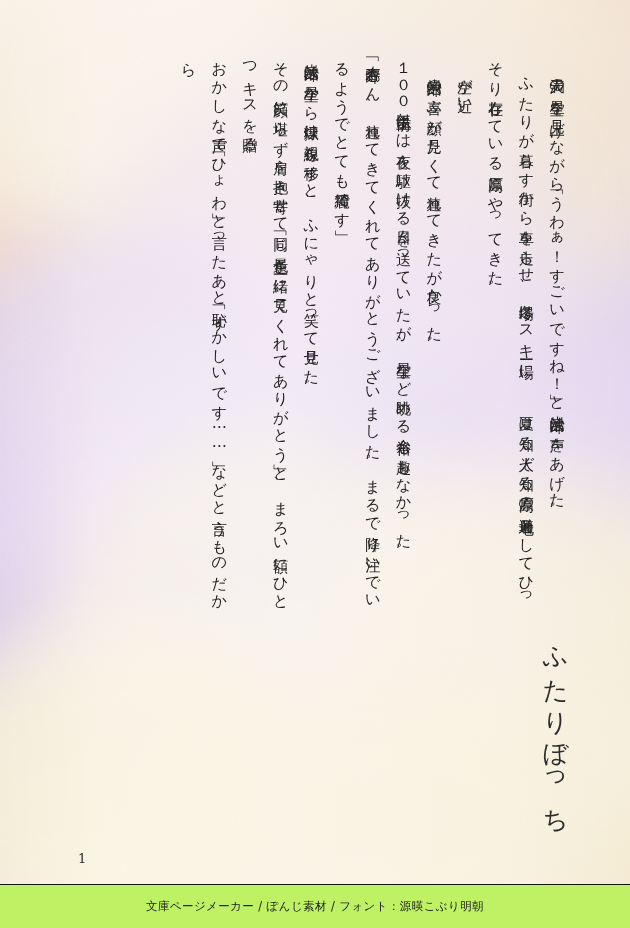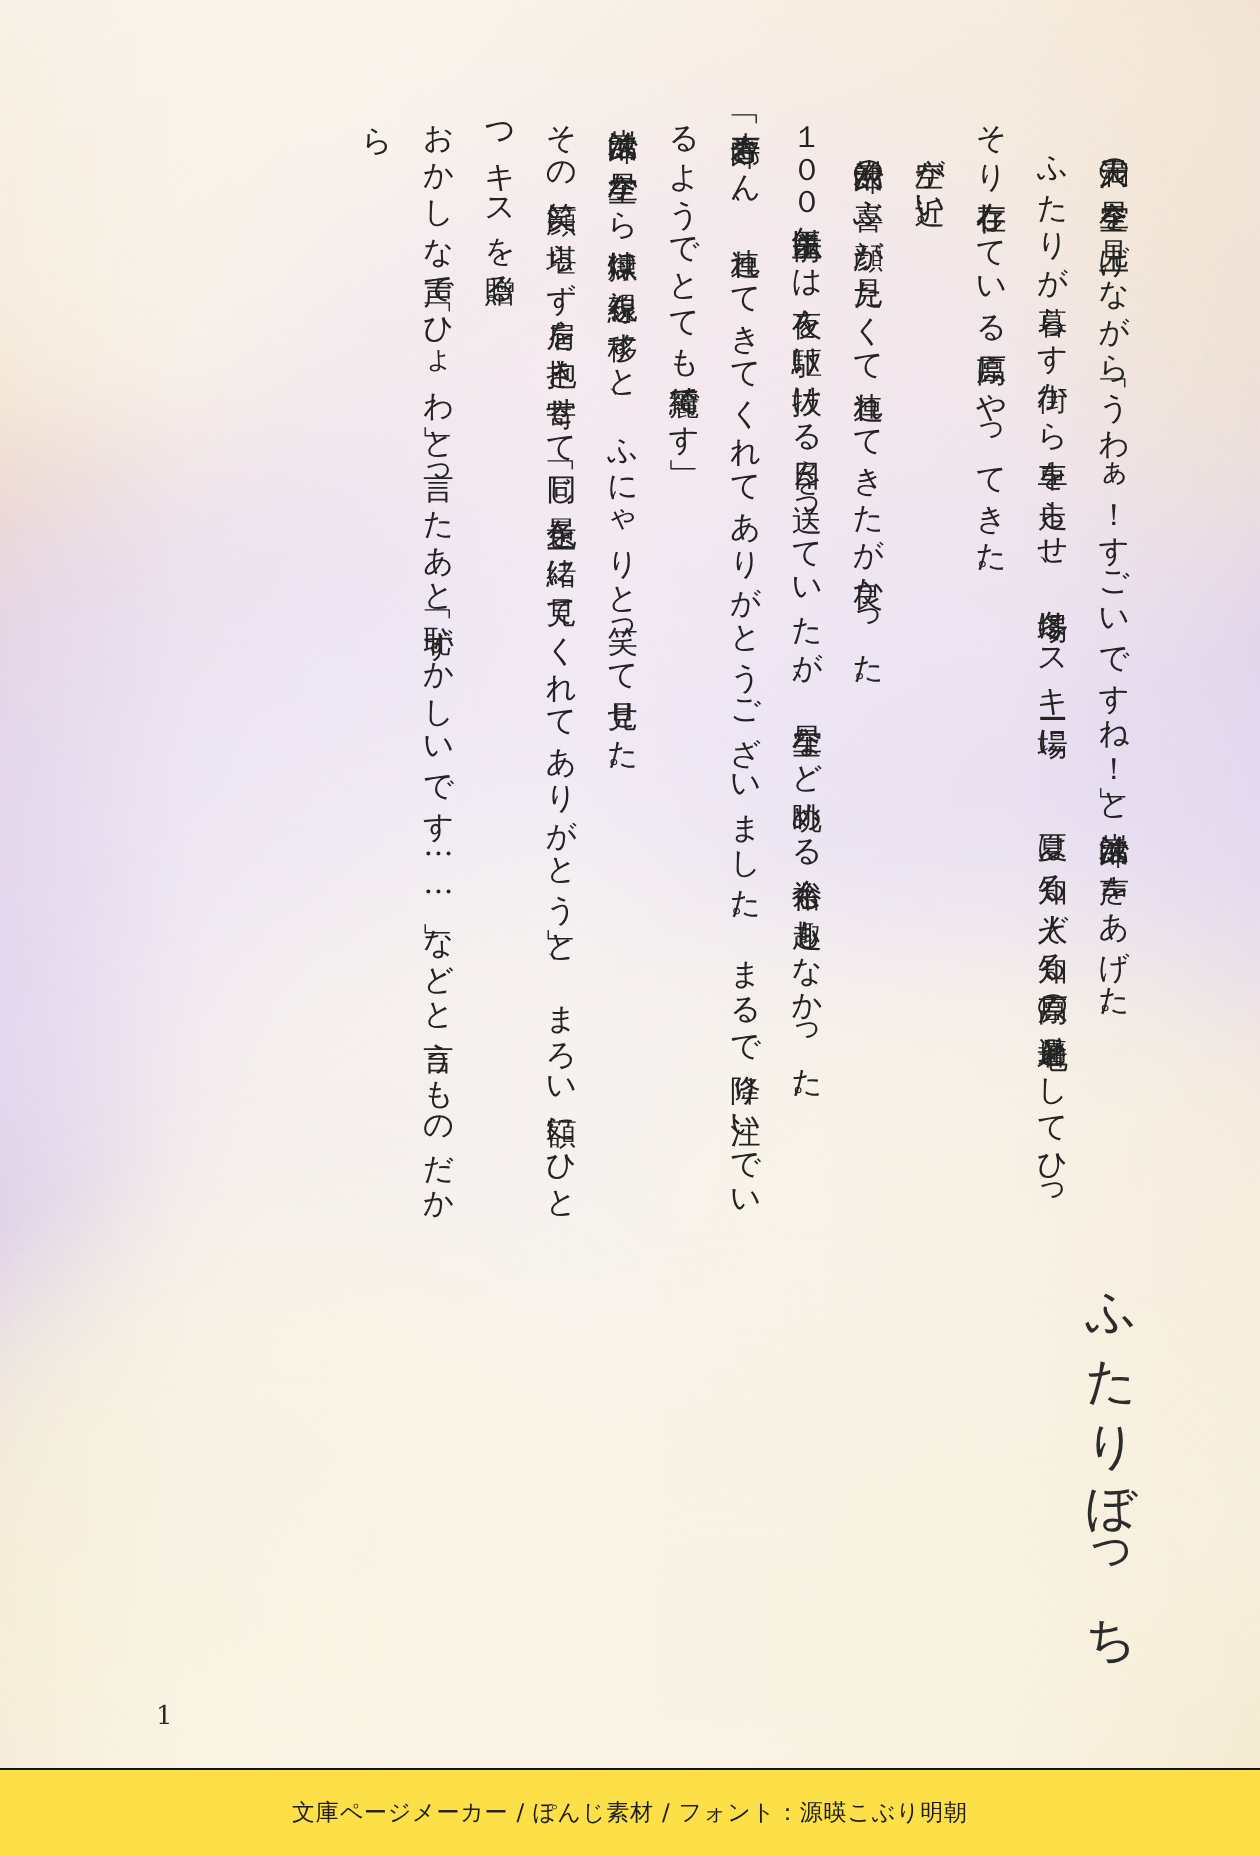--- a/index.html
+++ b/index.html
@@ -135,21 +135,21 @@
     letter-spacing: 0.5px;
   }
 
   
   .footer {
     position: absolute;
     left: 0;
     bottom: 0;
     width: 630px;
     height: 43px;
-    background: #fde047;
+    background: #bef264;
     border-top: 1px solid #141414;
     display: flex;
     align-items: center;
     justify-content: center;
   }
   .footer-text {
     font-family: "DejaVu Sans", sans-serif;
     font-size: 11.5px;
     color: #1c1c1c;
     letter-spacing: 0.4px;

